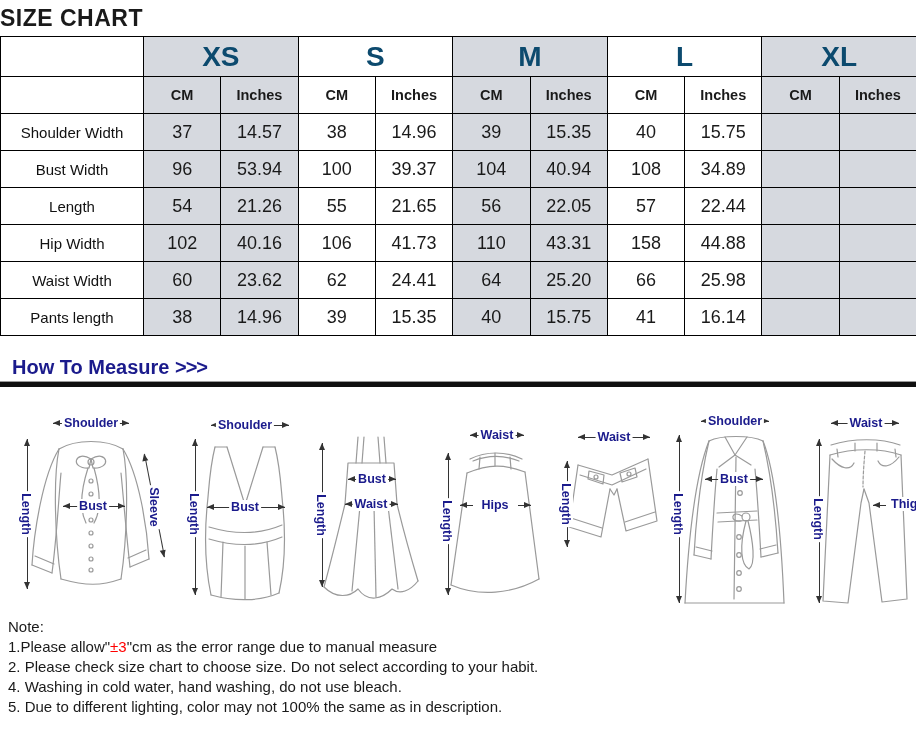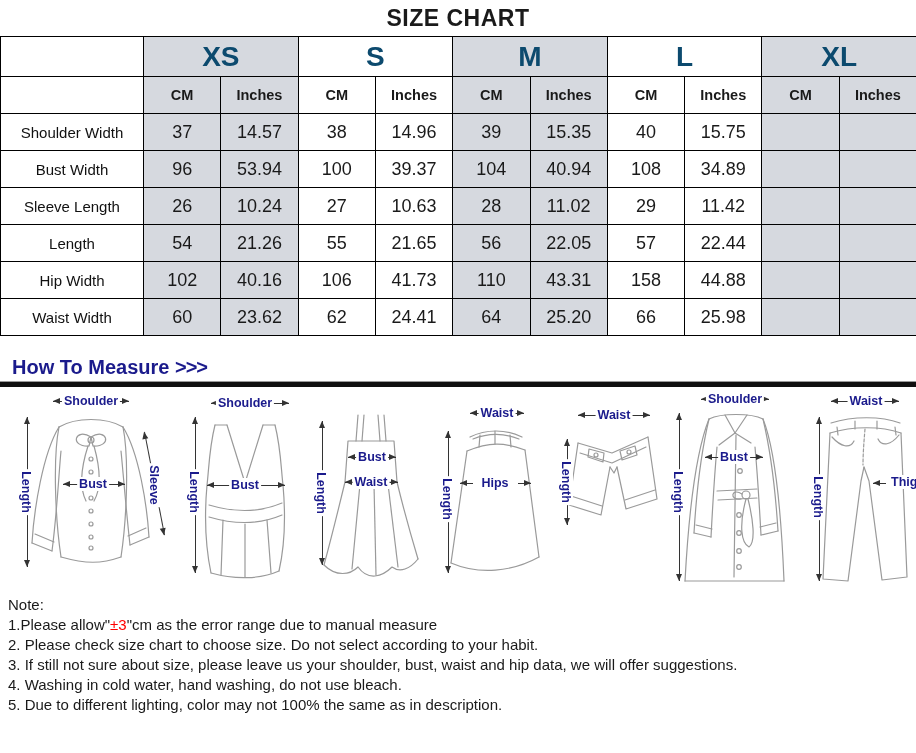--- a/index.html
+++ b/index.html
@@ -1,38 +1,38 @@
 <!DOCTYPE html>
 <html><head>
 <meta charset="utf-8">
 <style>
   html,body{margin:0;padding:0;}
   body{width:916px;height:753px;background:#fff;color:#1a1a1a;
        font-family:"Liberation Sans",sans-serif;overflow:hidden;position:relative;}
 
   
-  .title{text-align:center;font-size:23px;font-weight:bold;padding-top:5px;height:31px;letter-spacing:.5px;}
+  .title{font-size:23px;font-weight:bold;padding-top:5px;height:31px;letter-spacing:.5px;}
 
   
   table.size{border-collapse:collapse;width:916px;table-layout:fixed;}
   table.size td{border:1px solid #000;text-align:center;vertical-align:middle;padding:0;overflow:hidden;}
   .r-size td{height:39px;}
   .sz{font-size:28px;font-weight:bold;color:#0c4a6e;}
   .r-unit td{height:36px;font-size:14.5px;font-weight:bold;}
   .r-data td{height:36px;font-size:18px;}
   td.lab{font-size:15px;font-weight:normal;color:#111;}
   .sh{background:#d6d9df;}
 
   
   .measure-head{margin:20px 0 0 12px;font-size:20px;font-weight:bold;color:#1b1b8c;height:25px;}
   .measure-head .chev{letter-spacing:-1px;}
   .rule{border-top:1px solid #9a9a9a;height:5px;background:#101010;}
 
   
-  .figs{position:relative;display:flex;justify-content:space-between;height:200px;margin-top:0;padding:0 1px;}
+  .figs{position:relative;display:flex;justify-content:space-between;height:200px;margin-top:22px;padding:0 1px;}
   .fig{position:relative;height:200px;}
   .fig svg{position:absolute;left:0;top:0;}
   .fig svg *{stroke:#9a9a9a;fill:none;stroke-width:1.2;stroke-linecap:round;stroke-linejoin:round;}
 
   
   .ah{position:absolute;height:0;border-top:1px solid #333;}
   .ah:before{content:"";position:absolute;left:0;top:-4px;border-top:3.5px solid transparent;border-bottom:3.5px solid transparent;border-right:7px solid #333;}
   .ah:after{content:"";position:absolute;right:0;top:-4px;border-top:3.5px solid transparent;border-bottom:3.5px solid transparent;border-left:7px solid #333;}
   .ah.noR:after{content:none;}
   .ah.noL:before{content:none;}
@@ -102,33 +102,20 @@
     <td>100</td>
     <td>39.37</td>
     <td class="sh">104</td>
     <td class="sh">40.94</td>
     <td>108</td>
     <td>34.89</td>
     <td class="sh"></td>
     <td class="sh"></td>
   </tr>
   <tr class="r-data">
-    <td class="lab">Sleeve Length</td>
-    <td class="sh">26</td>
-    <td class="sh">10.24</td>
-    <td>27</td>
-    <td>10.63</td>
-    <td class="sh">28</td>
-    <td class="sh">11.02</td>
-    <td>29</td>
-    <td>11.42</td>
-    <td class="sh"></td>
-    <td class="sh"></td>
-  </tr>
-  <tr class="r-data">
     <td class="lab">Length</td>
     <td class="sh">54</td>
     <td class="sh">21.26</td>
     <td>55</td>
     <td>21.65</td>
     <td class="sh">56</td>
     <td class="sh">22.05</td>
     <td>57</td>
     <td>22.44</td>
     <td class="sh"></td>
@@ -150,20 +137,33 @@
   <tr class="r-data">
     <td class="lab">Waist Width</td>
     <td class="sh">60</td>
     <td class="sh">23.62</td>
     <td>62</td>
     <td>24.41</td>
     <td class="sh">64</td>
     <td class="sh">25.20</td>
     <td>66</td>
     <td>25.98</td>
+    <td class="sh"></td>
+    <td class="sh"></td>
+  </tr>
+  <tr class="r-data">
+    <td class="lab">Pants length</td>
+    <td class="sh">38</td>
+    <td class="sh">14.96</td>
+    <td>39</td>
+    <td>15.35</td>
+    <td class="sh">40</td>
+    <td class="sh">15.75</td>
+    <td>41</td>
+    <td>16.14</td>
     <td class="sh"></td>
     <td class="sh"></td>
   </tr>
 </tbody>
   </table>
 
 <div class="measure-head">
   <span>How To Measure</span>
   <span class="chev">&gt;&gt;&gt;</span>
 </div>
@@ -353,16 +353,15 @@
     <div class="ah noR" style="left:70px;top:96px;width:13px"></div>
     <span class="ml mll" style="left:86px;top:88px">Thigh</span>
   </div>
 
 </div>
 
 <div class="notes">
   <div>Note:</div>
   <div><span>1.Please allow"</span><span class="red">±3</span><span>"cm as the error range due to manual measure</span></div>
   <div>2. Please check size chart to choose size. Do not select according to your habit.</div>
-  <div>3. If still not sure about size, please leave us your shoulder, bust, waist and hip data, we will offer suggestions.</div>
   <div>4. Washing in cold water, hand washing, do not use bleach.</div>
   <div>5. Due to different lighting, color may not 100% the same as in description.</div>
 </div>
 
 </body></html>

